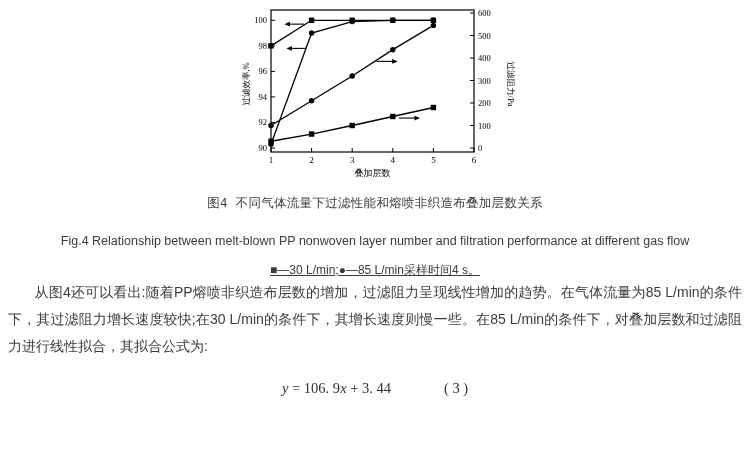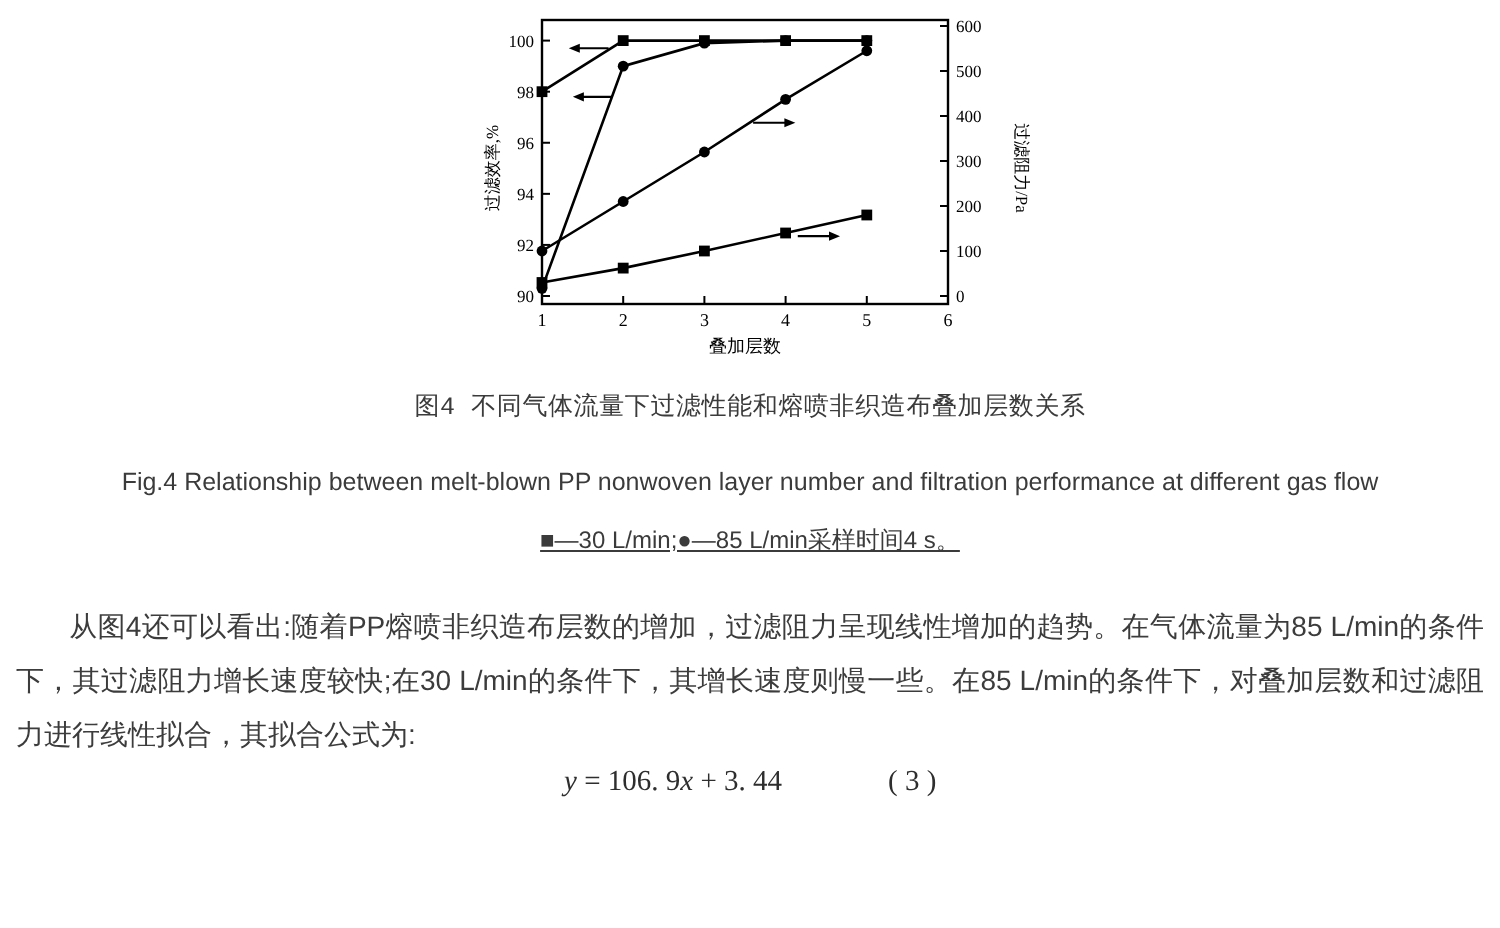--- a/index.html
+++ b/index.html
@@ -25,26 +25,26 @@
   .legend-line {
     margin-top: 14px; text-align: center;
     font-size: 12px; color: #3b3b3b; text-decoration: underline;
   }
 
   
   .para {
     margin: 0 8px; font-size: 14px; line-height: 27px;
     text-align: justify; text-indent: 1.9em; color: #3c3c3c;
   }
-  .para.p1 { margin-top: 21px; }
+  .para.p1 { }
   .para.p2 { margin-top: 10px; }
 
   
   .eq-row { position: relative; height: 20px; font-family: "Liberation Serif", "DejaVu Serif", serif; }
-  .eq-row.e3 { margin-top: 2px; }
+  .eq-row.e3 { margin-top: 20px; }
   .eq-row.e4 { margin-top: 8px; }
   .eq-body { position: absolute; left: 282px; top: 0; font-size: 14.5px; color: #2e2e2e; white-space: pre; }
   .eq-body i { font-style: italic; }
   .eq-label { position: absolute; left: 444px; top: 0; font-size: 14.5px; color: #2e2e2e; white-space: pre; }
 </style>
 </head>
 <body>
 
 <div class="page">
 

